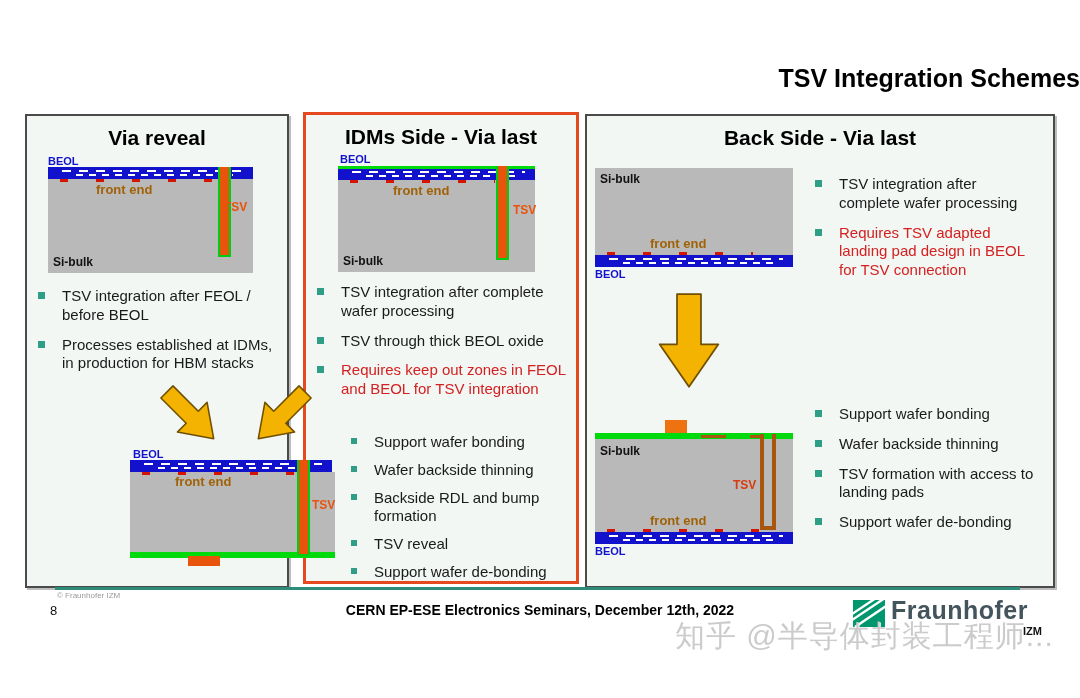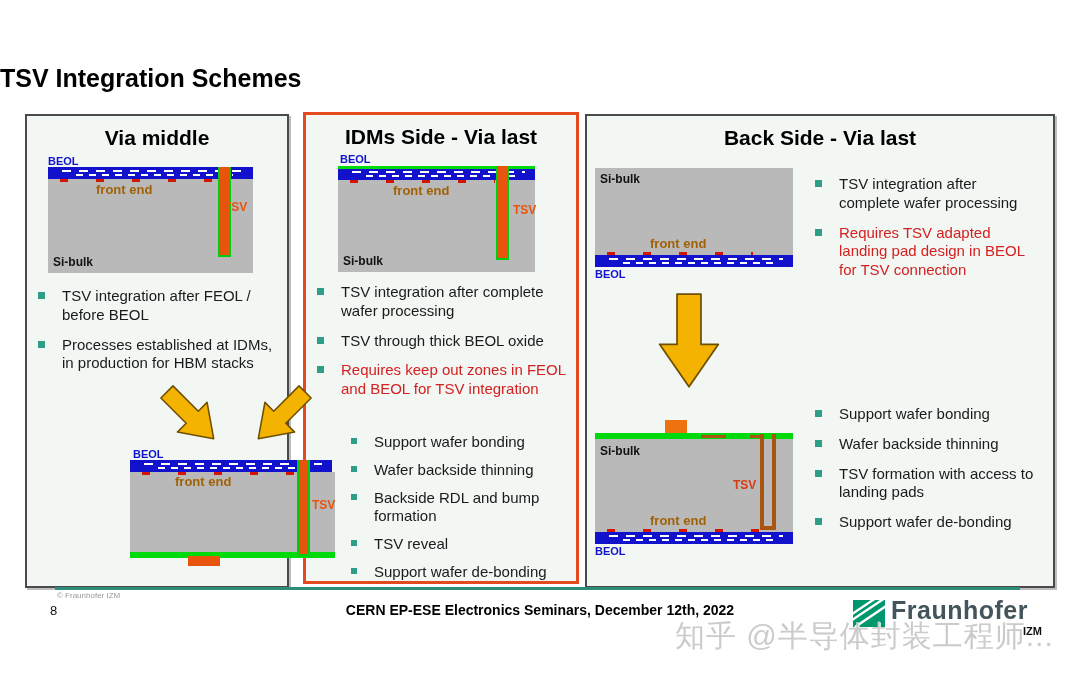--- a/index.html
+++ b/index.html
@@ -1,20 +1,20 @@
 <!DOCTYPE html>
 <html><head>
 <meta charset="utf-8">
 <style>
   html,body{margin:0;padding:0;background:#fff;}
   .slide{position:relative;width:1080px;height:698px;background:#ffffff;overflow:hidden;
          font-family:"Liberation Sans",sans-serif;color:#1a1a1a;}
 
   
-  .slide-title{position:absolute;left:0;right:0;top:64px;text-align:left;
+  .slide-title{position:absolute;left:0;right:0;top:64px;text-align:right;
                font-size:25px;font-weight:bold;color:#000;}
 
   
   .panel{position:absolute;background:#f2f7f4;}
   .panel-dark{border:2px solid #4a4a4a;box-shadow:2px 2px 0 #bdbdbd;}
   .panel-red{border:3px solid #e54a1e;}
   .panel h2{margin:10px 4px 0 4px;text-align:center;font-size:21px;font-weight:bold;color:#000;}
 
   
   ul.bullets{list-style:none;margin:0;padding:0;position:absolute;}
@@ -59,21 +59,21 @@
              letter-spacing:1px;text-shadow:1px 1px 0 #fff;white-space:nowrap;}
 </style>
 </head>
 <body>
 
 <div class="slide">
 
   <div class="slide-title">TSV Integration Schemes</div>
 
   <section class="panel panel-dark" style="left:25px;top:114px;width:260px;height:470px;">
-    <h2>Via middle</h2>
+    <h2>Via reveal</h2>
 
     <div class="diagram" style="left:21px;top:39px;width:205px;height:117px;">
       <span class="lbl-beol" style="left:0;top:0;">BEOL</span>
       <div class="body" style="top:24px;height:94px;"></div>
       <div class="bar" style="top:12px;height:12px;">
         <div class="dash-row" style="left:14px;right:10px;top:3px;"></div>
         <div class="dash-row r2" style="left:28px;right:20px;top:7px;"></div>
       </div>
       <div class="fe-dash" style="left:12px;right:30px;top:24px;"></div>
       <span class="lbl-frontend" style="left:48px;top:27px;">front end</span>

